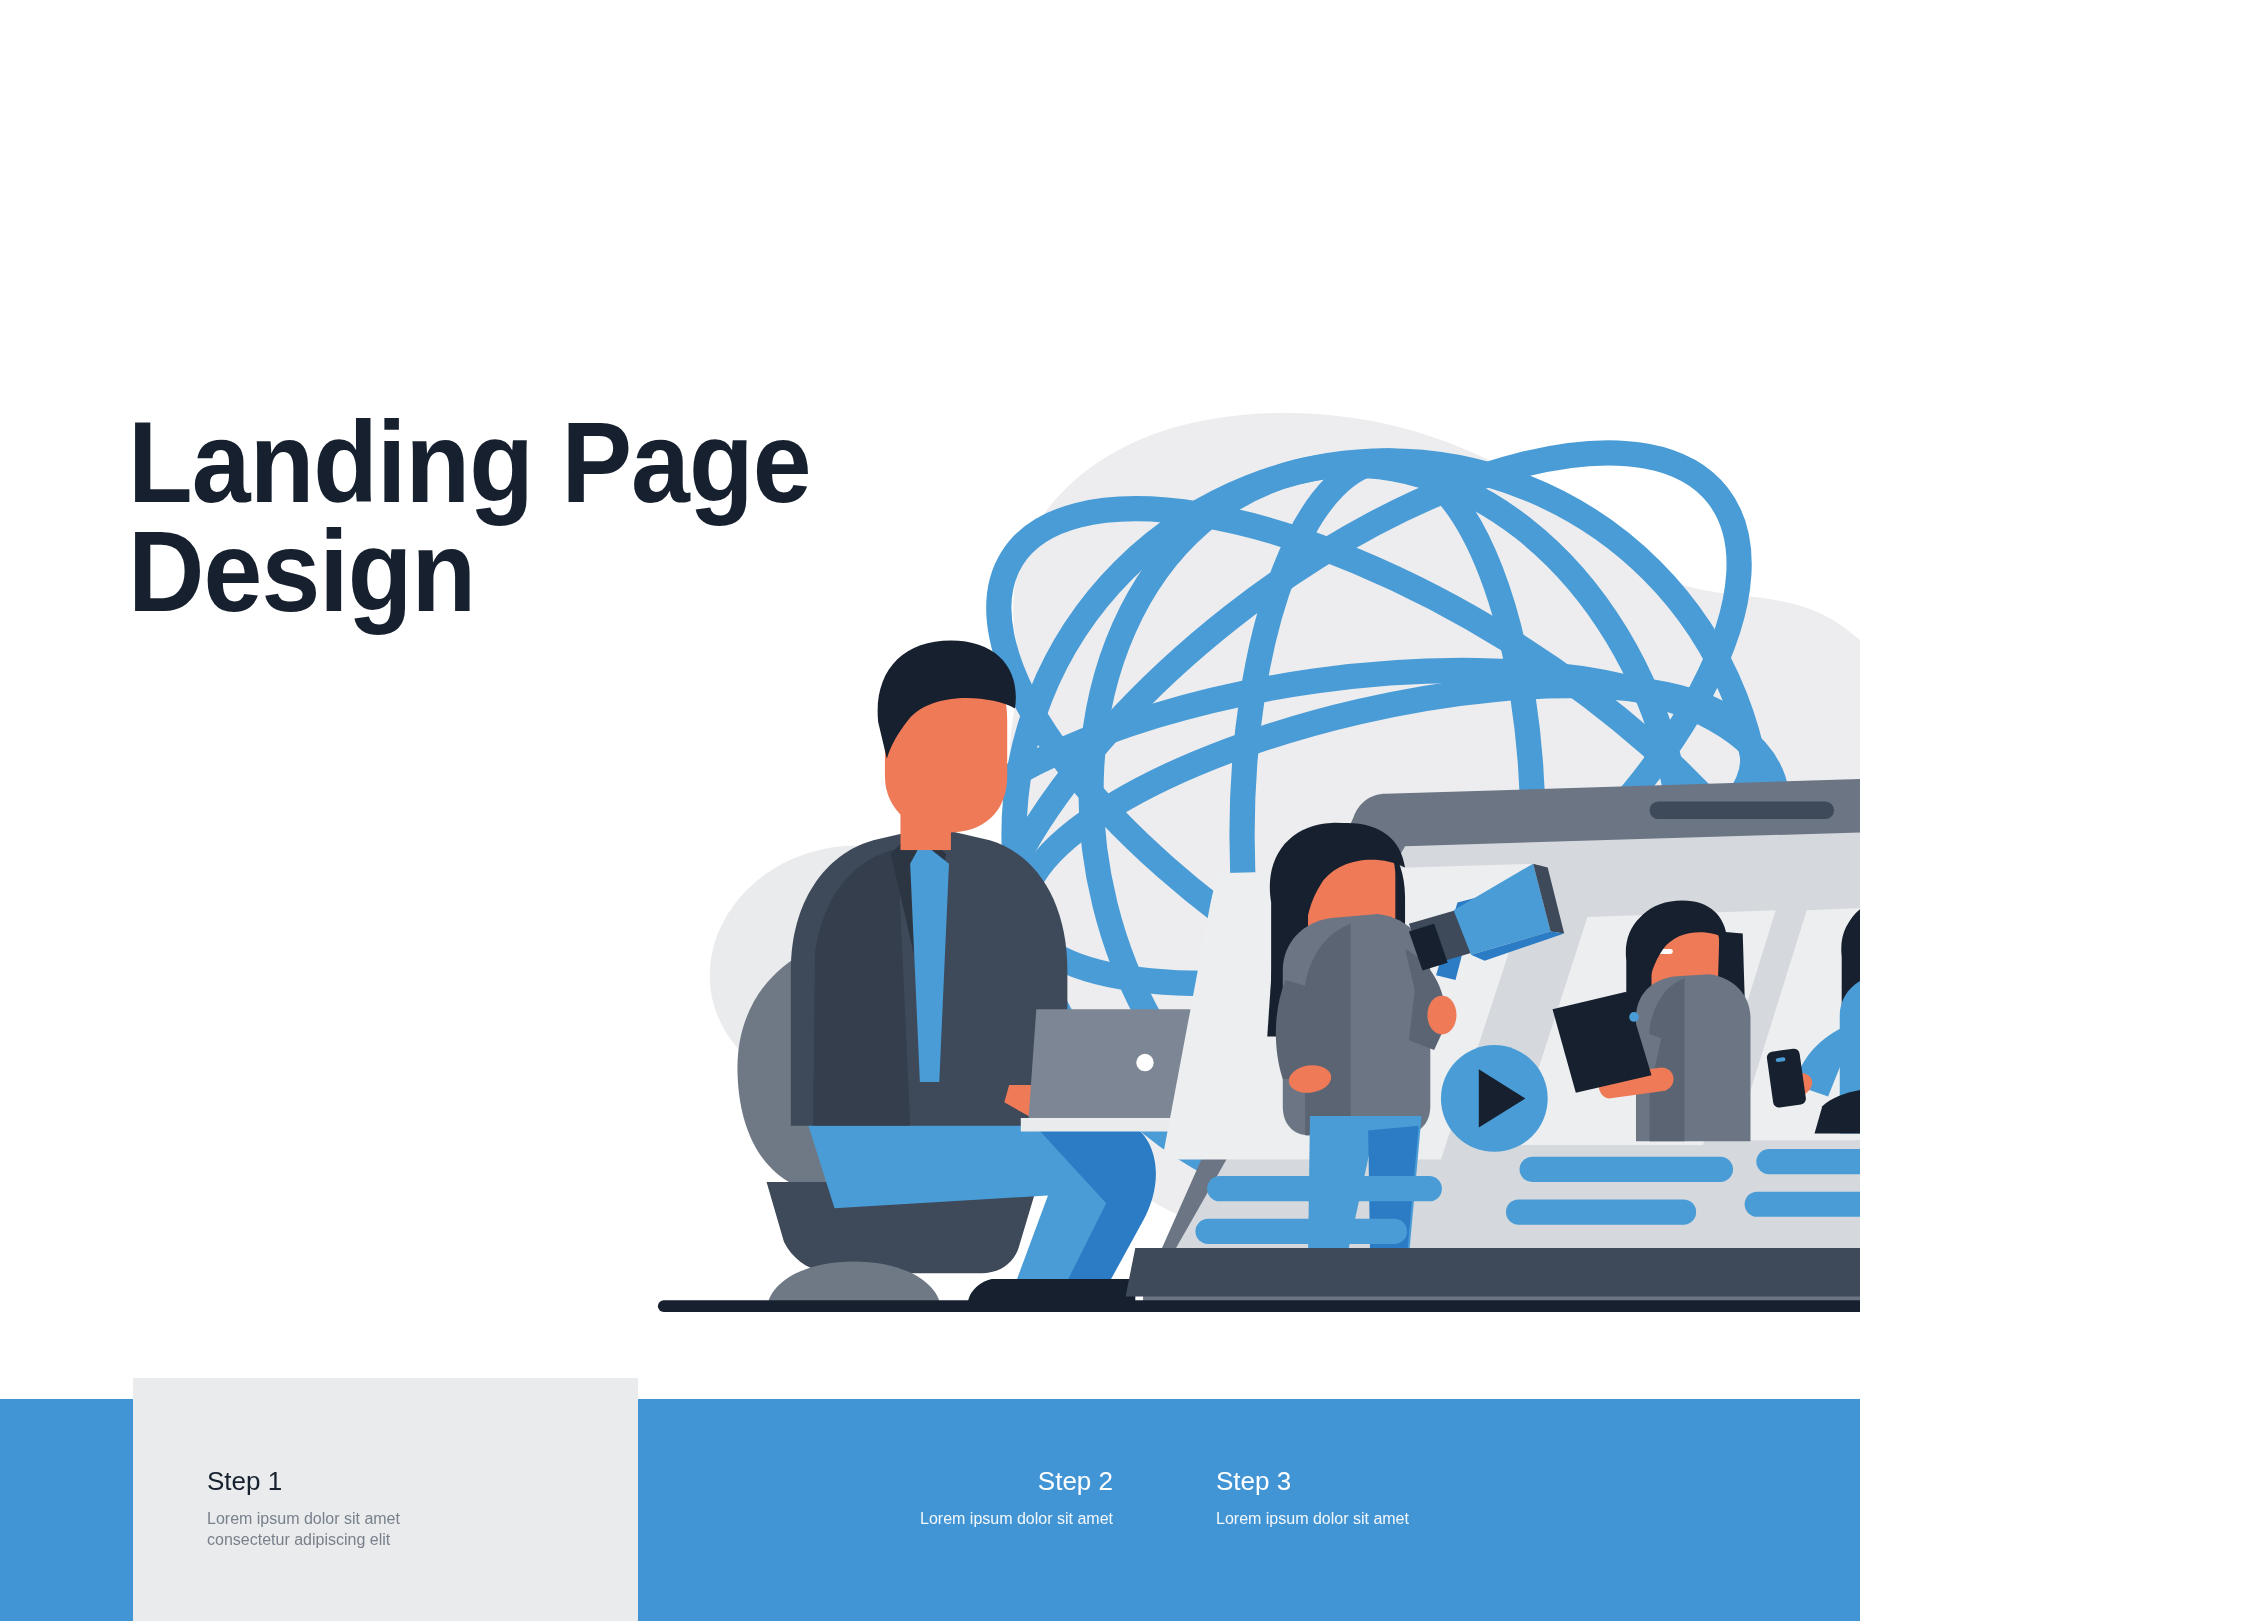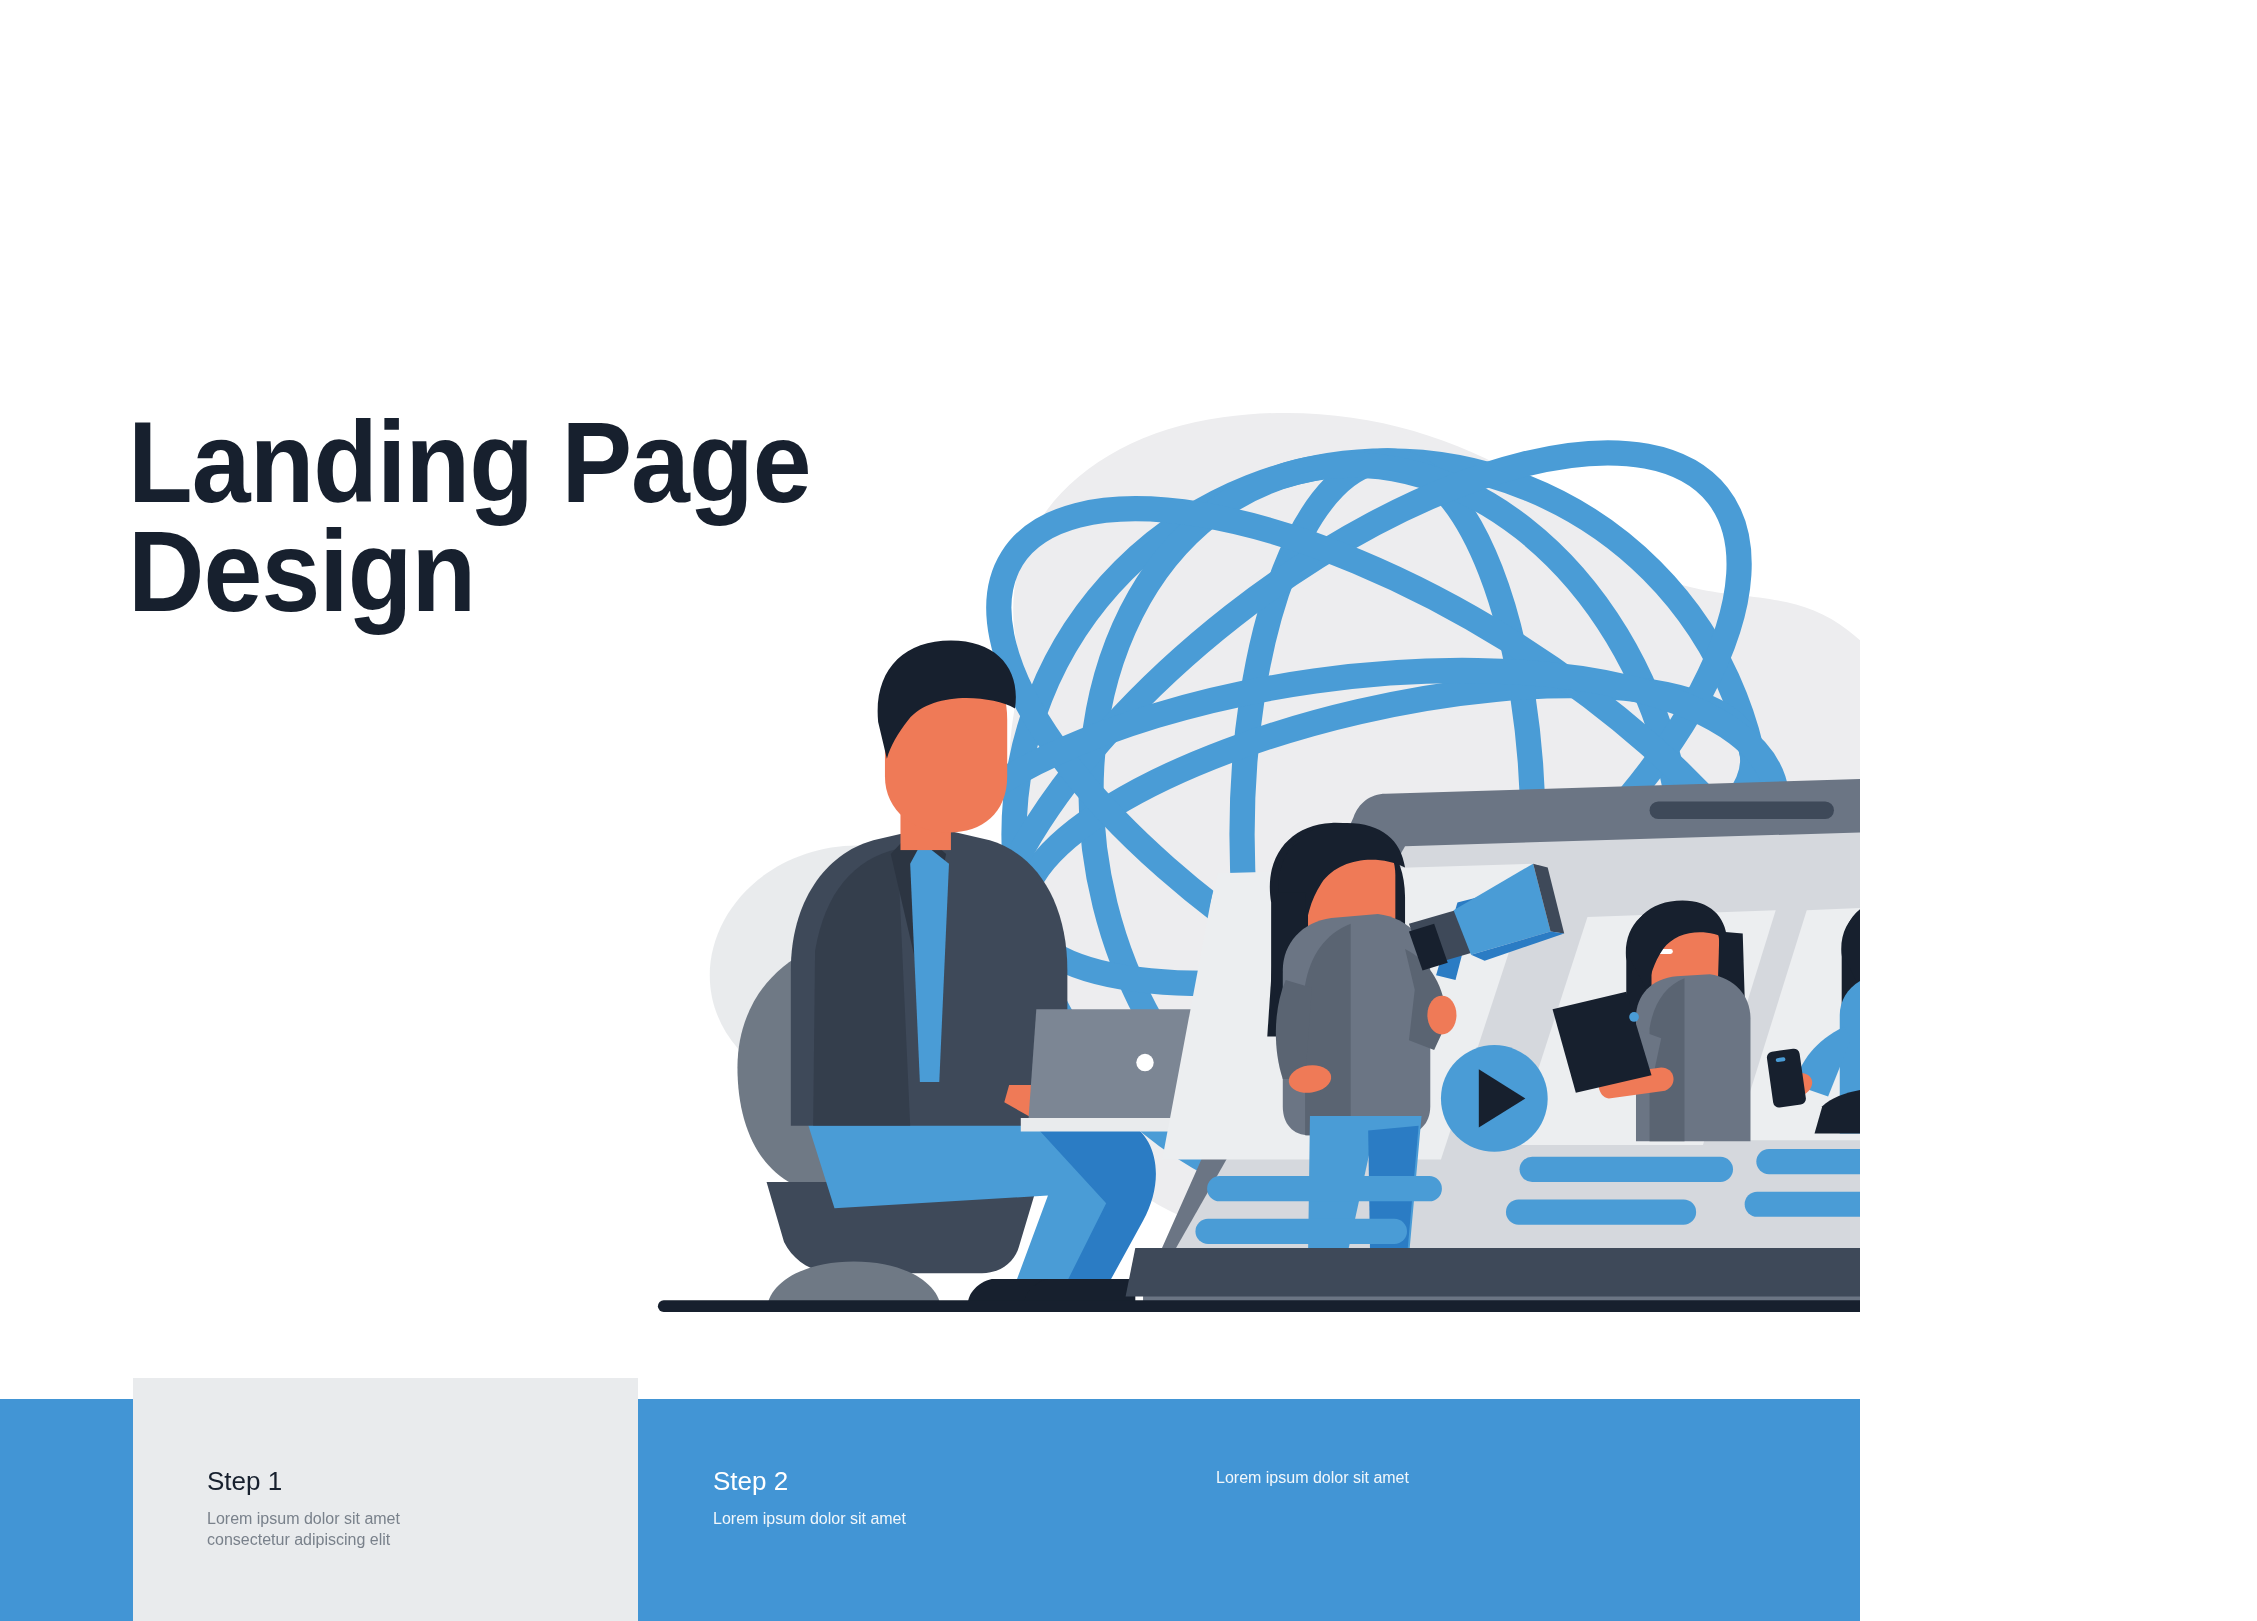--- a/index.html
+++ b/index.html
@@ -76,21 +76,21 @@
   .step-desc {
     font-size:16px;
     font-weight:400;
     line-height:1.32;
     white-space:pre-line;
   }
   #step-1 { left:207px; width:408px; }
   #step-1 .step-title { color:#17202e; }
   #step-1 .step-desc  { color:#79818b; }
 
-  #step-2 { left:713px; width:427px; }
+  #step-2 { left:686px; width:427px;text-align:right; }
   #step-3 { left:1216px; width:427px; }
   #step-2 .step-title, #step-3 .step-title { color:#ffffff; }
   #step-2 .step-desc,  #step-3 .step-desc  { color:#f2f7fb; }
 
   
   #nav-arrows {
     position:absolute;
     left:1931px;
     top:1459px;
     display:flex;
@@ -392,20 +392,21 @@
     <div class="step-desc">Lorem ipsum dolor sit amet
 consectetur adipiscing elit</div>
   </div>
 
   <div class="step-block" id="step-2">
     <div class="step-title">Step 2</div>
     <div class="step-desc">Lorem ipsum dolor sit amet</div>
   </div>
 
   <div class="step-block" id="step-3">
+    <div class="step-title">Step 3</div>
     <div class="step-desc">Lorem ipsum dolor sit amet</div>
   </div>
 
   <div id="nav-arrows">
     <div class="nav-btn" aria-label="Previous">
       <span>
         <svg width="29" height="37" viewBox="0 0 30 38">
           <path d="M21 5 L7 19 L21 33" fill="none" stroke="#ffffff" stroke-width="3.4" stroke-linecap="round" stroke-linejoin="round"></path>
         </svg>
       </span>

